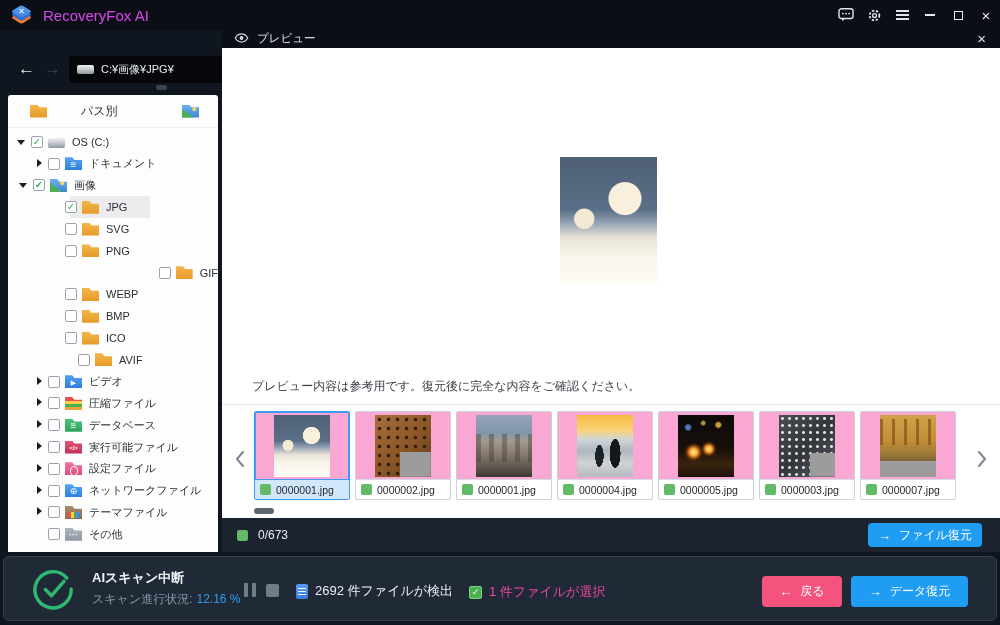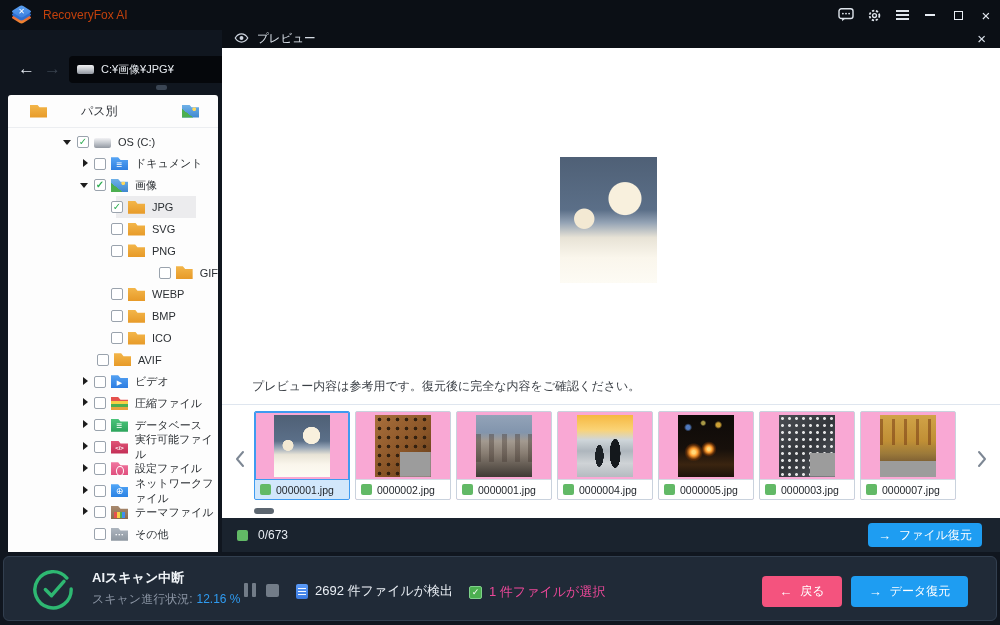--- a/index.html
+++ b/index.html
@@ -7,21 +7,21 @@
     font-family:"Liberation Sans","DejaVu Sans",sans-serif; }
 
   
   .titlebar{position:absolute;left:0;top:0;width:1000px;height:30px;background:#0b0f15;display:flex;align-items:center;}
   .logo{position:relative;width:22px;height:22px;margin-left:11px;flex:none;}
   .logo i{position:absolute;left:3px;width:15px;height:15px;border-radius:3px;transform:scaleY(.62) rotate(45deg);}
   .logo i.l1{top:6px;background:linear-gradient(135deg,#e2504a,#f28b2b);}
   .logo i.l2{top:3px;background:#2f6fd0;}
   .logo i.l3{top:0;background:linear-gradient(135deg,#5aa0f0,#3d7fe0);}
   .logo i.l3::after{content:"✕";position:absolute;inset:0;display:flex;align-items:center;justify-content:center;color:#fff;font-size:8px;transform:rotate(-45deg) scaleY(1.6);}
-  .app-title{color:#c2410c;font-size:12px;margin-left:10px;}
+  .app-title{color:#d946ef;font-size:15px;margin-left:10px;}
   .tb-right{position:absolute;right:0;top:0;height:30px;display:flex;align-items:center;gap:0;}
   .tb-btn{width:28px;height:30px;display:flex;align-items:center;justify-content:center;cursor:default;}
   .menu-icon i{display:block;width:13px;height:2px;background:#dfe5ec;box-shadow:0 4px 0 #dfe5ec,0 -4px 0 #dfe5ec;}
   .min-glyph{width:10px;height:2px;background:#e8edf3;display:block;}
   .max-glyph{width:9px;height:9px;border:1.5px solid #e8edf3;display:block;}
   .x-glyph{color:#e8edf3;font-size:15px;line-height:1;}
 
   
   .nav-arrow{position:absolute;font-size:17px;font-weight:bold;}
   .nav-back{left:18px;top:59px;color:#e4e9f0;}
@@ -30,21 +30,21 @@
   .drive-mini{width:17px;height:9px;border-radius:2px;background:linear-gradient(180deg,#f0f0f2,#c0c4ca 55%,#8f949d);flex:none;}
   .path-text{color:#e9edf2;font-size:11px;white-space:nowrap;}
   .splitter{position:absolute;left:156px;top:85px;width:11px;height:5px;border-radius:2px;background:#3a4553;}
 
   
   .sidebar{position:absolute;left:8px;top:95px;width:210px;height:457px;background:#fdfdfd;border-radius:3px 3px 0 0;overflow:hidden;}
   .sb-head{height:33px;display:flex;align-items:center;padding:0 12px;border-bottom:1px solid #eceef1;}
   .sb-head .ticon{margin-left:10px;}
   .sb-title{font-size:12px;color:#2b2f35;margin-left:27px;flex:1;}
   .sb-imgicon{width:20px;height:15px;margin-right:12px;}
-  .tree{padding-top:3px;margin-left:46px;}
+  .tree{padding-top:3px;}
   .trow{height:21.8px;display:flex;align-items:center;font-size:11px;color:#2b2f33;cursor:default;}
   .trow.sel{background:linear-gradient(90deg,rgba(0,0,0,0) 0 62px,#ececee 62px 142px,rgba(0,0,0,0) 142px);}
   .exp{width:12px;height:12px;flex:none;position:relative;}
   .exp.open::after{content:"";position:absolute;left:1px;top:4px;border:4px solid transparent;border-top:5px solid #1d1d1d;}
   .exp.closed::after{content:"";position:absolute;left:4px;top:1px;border:4px solid transparent;border-left:5px solid #1d1d1d;}
   .exp.none{visibility:hidden;}
   .cb{width:12px;height:12px;border:1px solid #9aa3ad;border-radius:2px;background:#fff;margin:0 5px 0 3px;flex:none;display:flex;align-items:center;justify-content:center;}
   .cb.on::after{content:"✓";color:#2fae53;font-size:10px;font-weight:bold;line-height:1;}
 
   
@@ -224,21 +224,21 @@
         <span class="cb on"></span>
         <span class="ticon drive-icon"></span>
         <span class="tlabel">OS (C:)</span>
       </div>
       <div class="trow" style="padding-left: 25px;">
         <span class="exp closed"></span>
         <span class="cb"></span>
         <span class="ticon folder-documents-icon"></span>
         <span class="tlabel">ドキュメント</span>
       </div>
-      <div class="trow" style="padding-left: 25px; font-family: Liberation Serif, serif;">
+      <div class="trow" style="padding-left: 10px; font-family: Liberation Serif, serif;">
         <span class="exp open"></span>
         <span class="cb on"></span>
         <span class="ticon folder-images-icon"></span>
         <span class="tlabel">画像</span>
       </div>
       <div class="trow sel" style="padding-left: 42px;">
         <span class="exp none"></span>
         <span class="cb on"></span>
         <span class="ticon folder-icon"></span>
         <span class="tlabel">JPG</span>
@@ -272,21 +272,21 @@
         <span class="cb"></span>
         <span class="ticon folder-icon"></span>
         <span class="tlabel">BMP</span>
       </div>
       <div class="trow" style="padding-left: 42px;">
         <span class="exp none"></span>
         <span class="cb"></span>
         <span class="ticon folder-icon"></span>
         <span class="tlabel">ICO</span>
       </div>
-      <div class="trow" style="padding-left: 28px;">
+      <div class="trow" style="padding-left: 55px;">
         <span class="exp none"></span>
         <span class="cb"></span>
         <span class="ticon folder-icon"></span>
         <span class="tlabel">AVIF</span>
       </div>
       <div class="trow" style="padding-left: 25px;">
         <span class="exp closed"></span>
         <span class="cb"></span>
         <span class="ticon folder-video-icon"></span>
         <span class="tlabel">ビデオ</span>

